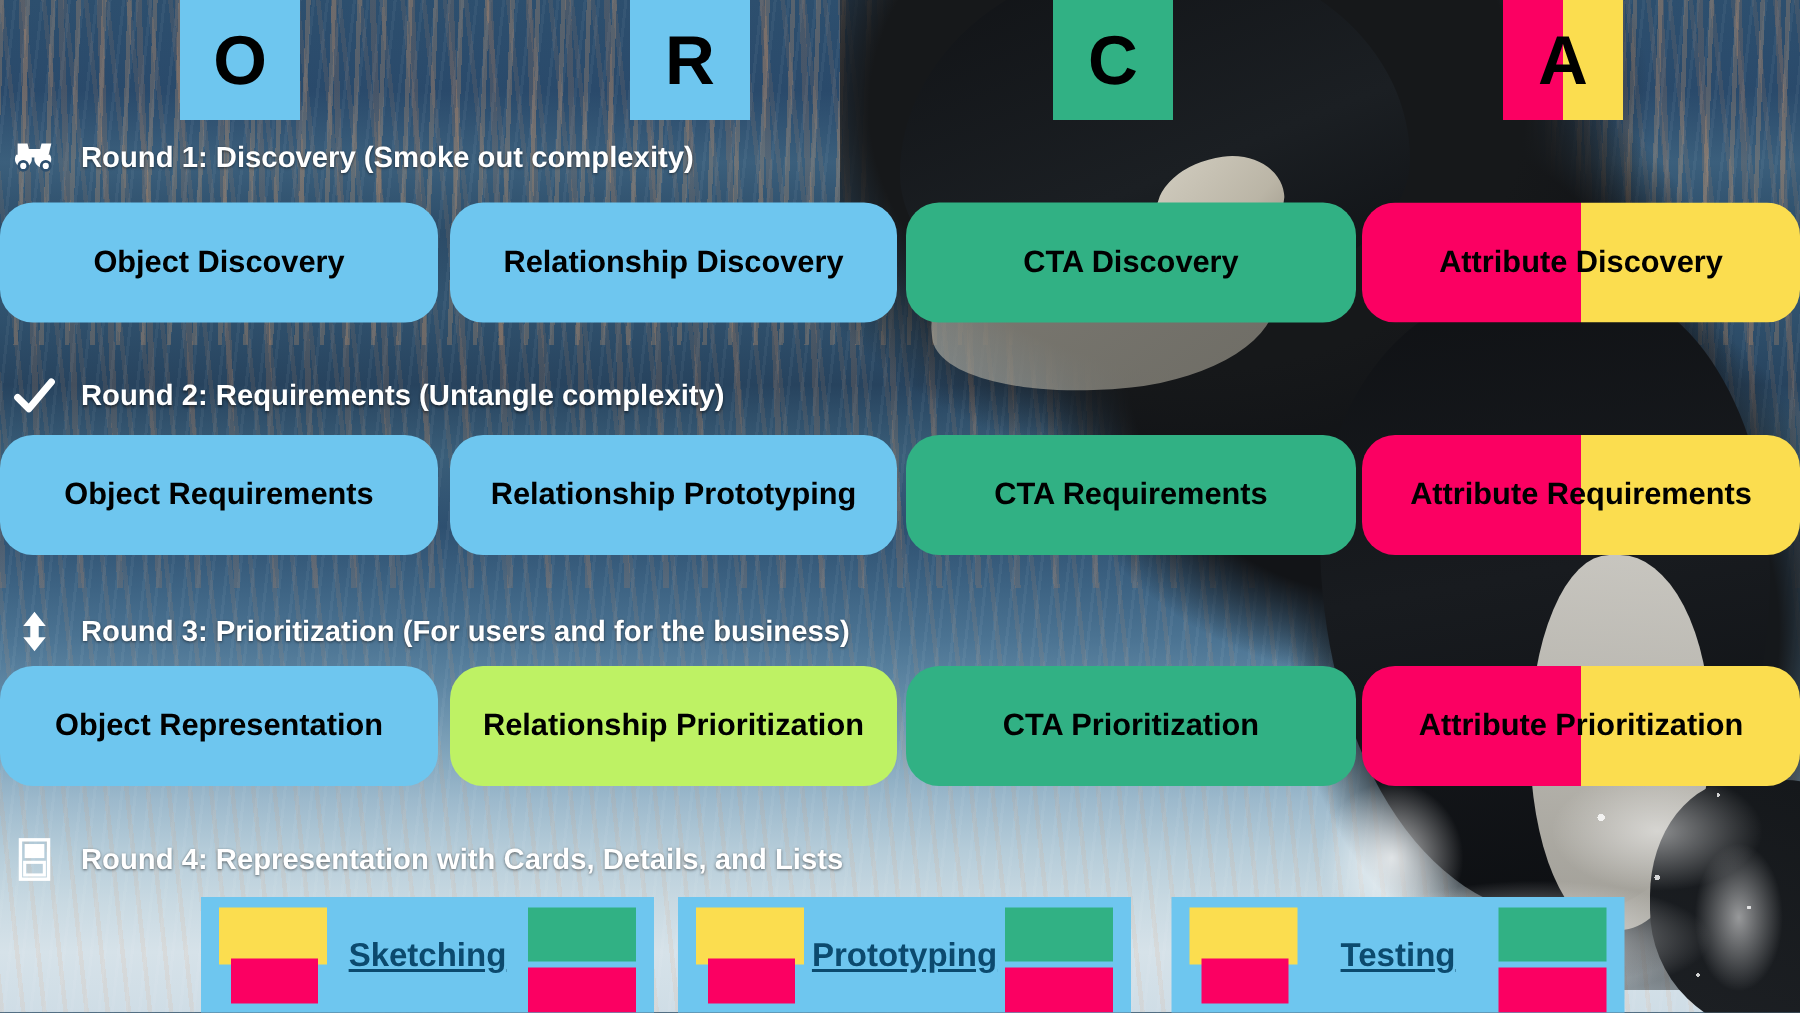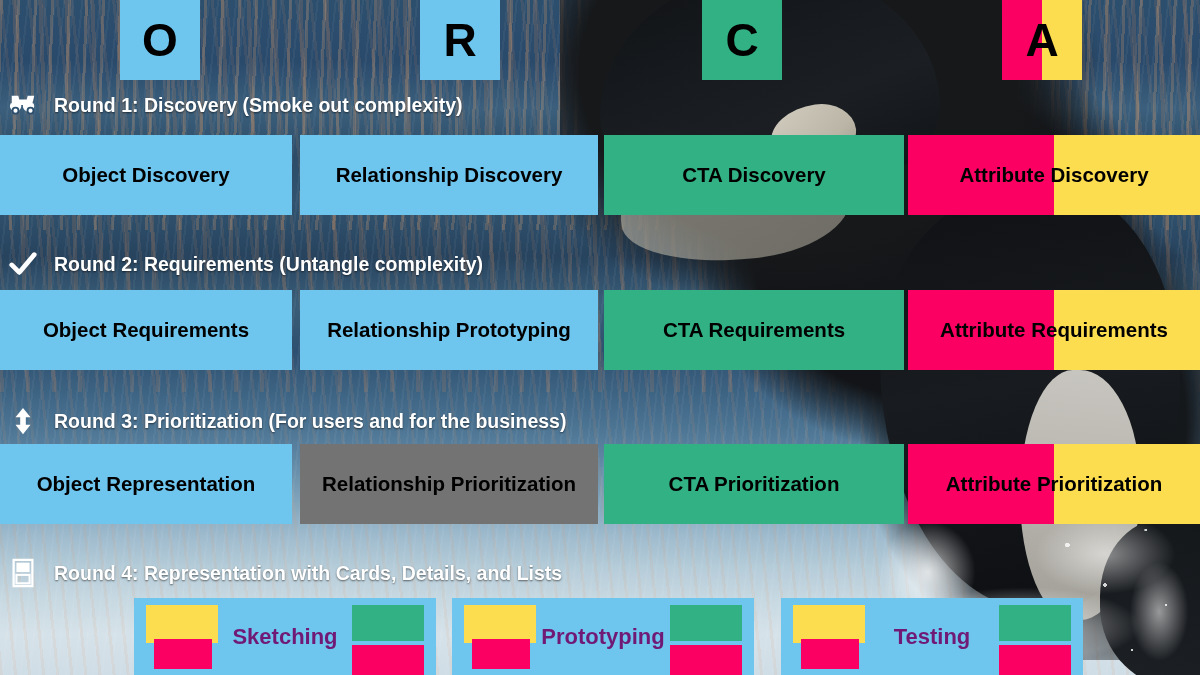--- a/index.html
+++ b/index.html
@@ -136,20 +136,21 @@
   .round-head .rh-icon svg { display:block; width:30px; height:30px; }
 
   
   .cell-row { position:absolute; left:0; width:1200px; }
   .cell {
     position:absolute; top:0; height:100%;
     display:flex; align-items:center; justify-content:center;
     text-align:center; color:#000; font-weight:bold;
     font-size:20.5px; line-height:1.12; padding:0 6px;
     overflow:hidden;
+    border-radius:22px;
   }
   .cell .cs { position:absolute; top:0; bottom:0; }
   .cell .clabel { position:relative; z-index:1; }
 
   
   .r4row { position:absolute; left:0; width:1200px; height:78px; }
   .r4card {
     position:absolute; top:0; height:78px;
     background:#6EC6EF;
     display:flex; align-items:center;
@@ -158,21 +159,21 @@
   .r4card .swatchgrp.left { left:12px; }
   .r4card .swatchgrp.right { right:12px; }
   .r4card .sw { position:absolute; }
   .r4card .sw.yellow { left:0; top:0; width:72px; height:38px; }
   .r4card .sw.pink-s { left:8px; top:34px; width:58px; height:30px; }
   .r4card .sw.green { left:0; top:0; width:72px; height:36px; }
   .r4card .sw.pink-b { left:0; top:40px; width:72px; height:30px; }
   .r4card .r4label {
     position:absolute; left:0; right:0; top:0; bottom:0;
     display:flex; align-items:center; justify-content:center;
-    font-size:22px; font-weight:bold; color:#701a75; z-index:2;
+    font-size:22px; font-weight:bold; color:#0c4a6e; z-index:2;text-decoration:underline;
   }
 </style>
 </head>
 <body>
 
 <div id="bg">
   <div class="water"></div>
   <div class="sunstreak"></div>
   <div class="sunstreak2"></div>
   <div class="orca-body"></div>
@@ -272,21 +273,21 @@
           <svg viewBox="0 0 32 32">
             <path fill="#ffffff" d="M16 2 L24 12 H19 V20 H24 L16 30 L8 20 H13 V12 H8 Z"></path>
           </svg>
         </span>
         <span>Round 3: Prioritization (For users and for the business)</span>
       </div>
       <div class="cell-row" style="top: 444px; height: 80px;">
         <div class="cell" style="left: 0px; width: 292px; background: rgb(110, 198, 239);">
           <span class="clabel">Object Representation</span>
         </div>
-        <div class="cell" style="left: 300px; width: 298px; background: #737373;">
+        <div class="cell" style="left: 300px; width: 298px; background: #bef264;">
           <span class="clabel">Relationship Prioritization</span>
         </div>
         <div class="cell" style="left: 604px; width: 300px; background: rgb(49, 177, 132);">
           <span class="clabel">CTA Prioritization</span>
         </div>
         <div class="cell" style="left: 908px; width: 292px;">
           <span class="cs" style="background: rgb(251, 0, 98); left: 0%; width: 50%;"></span>
           <span class="cs" style="background: rgb(251, 221, 79); left: 50%; width: 50%;"></span>
           <span class="clabel">Attribute Prioritization</span>
         </div>

